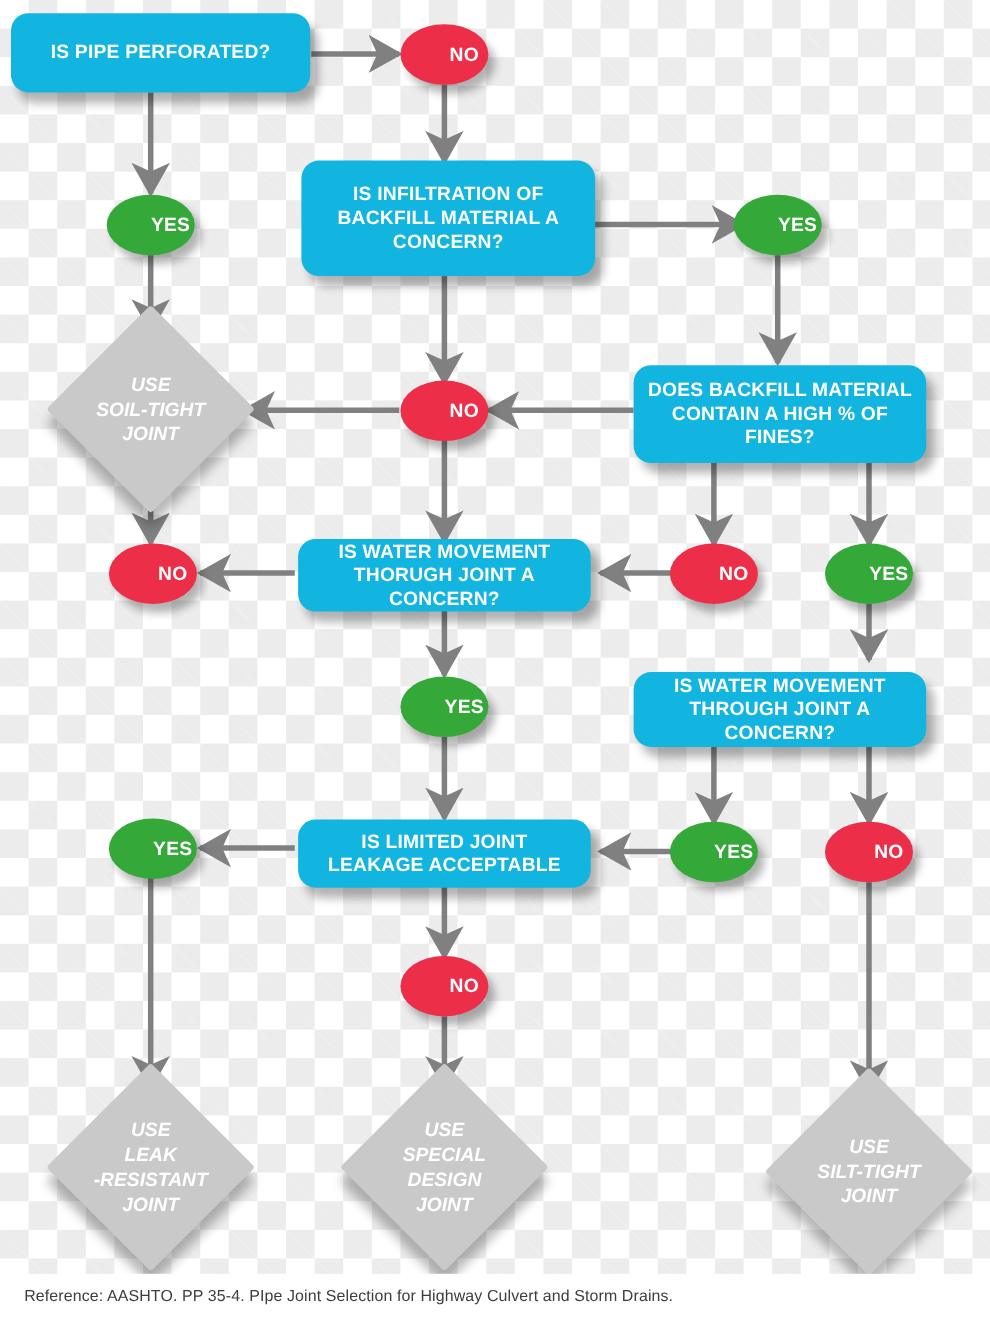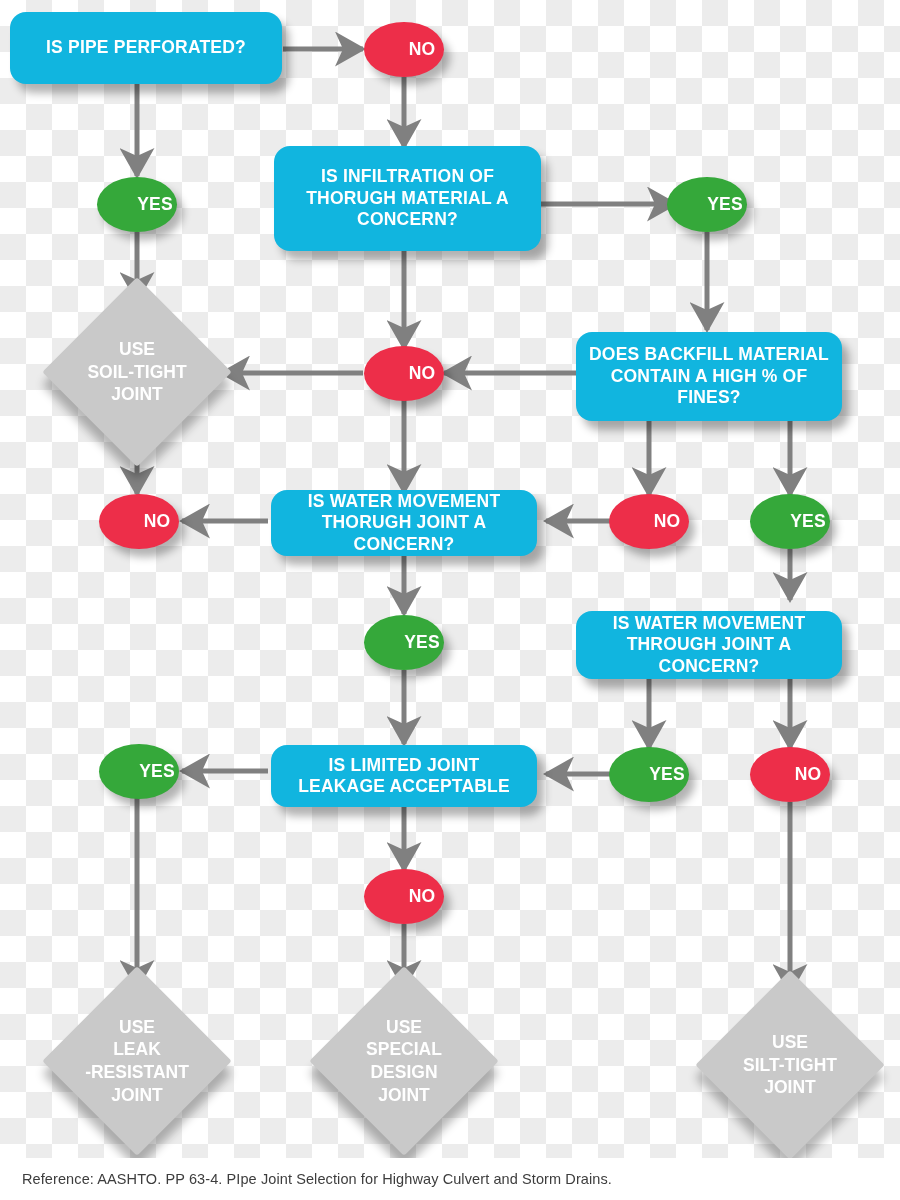--- a/index.html
+++ b/index.html
@@ -46,20 +46,21 @@
   }
 
   .ellipse {
     border-radius: 50%;
     font-size: 17.5px;
     box-shadow: 6px 8px 8px rgba(0,0,0,.30);
   }
 
   .diamond-wrap {
     position: absolute;
+    font-style: italic;
   }
   .diamond-shape {
     position: absolute;
     left: 0; top: 0;
     width: 100%;
     height: 100%;
     transform: rotate(45deg);
     border-radius: 3px;
     box-shadow: 9px 9px 10px rgba(0,0,0,.28);
   }
@@ -176,21 +177,21 @@
       </g>
     </svg>
   </div>
 
   <div class="node box" style="left:10px; top:12px; width:272px; height:72px; background:#11B5DF;">
     <span class="nowrap">IS PIPE PERFORATED?</span>
   </div>
 
   <div class="node box" style="left:274px; top:146px; width:267px; height:105px; background:#11B5DF;">
     <span class="nowrap">IS INFILTRATION OF
-THORUGH MATERIAL A
+BACKFILL MATERIAL A
 CONCERN?</span>
   </div>
 
   <div class="node box" style="left:576px; top:332px; width:266px; height:89px; background:#11B5DF;">
     <span class="nowrap">DOES BACKFILL MATERIAL
 CONTAIN A HIGH % OF
 FINES?</span>
   </div>
 
   <div class="node box" style="left:271px; top:490px; width:266px; height:66px; background:#11B5DF;">
@@ -282,16 +283,16 @@
   </div>
 
   <div class="diamond-wrap" style="left:723px; top:998px; width:134px; height:134px;">
     <div class="diamond-shape" style="background:#C9C9C9;"></div>
     <div class="diamond-label">USE
 SILT-TIGHT
 JOINT</div>
   </div>
 
   <div id="footer-band">
-    <div id="footer-text">Reference: AASHTO. PP 63-4. PIpe Joint Selection for Highway Culvert and Storm Drains.</div>
+    <div id="footer-text">Reference: AASHTO. PP 35-4. PIpe Joint Selection for Highway Culvert and Storm Drains.</div>
   </div>
 
 </div>
 
 </body></html>

